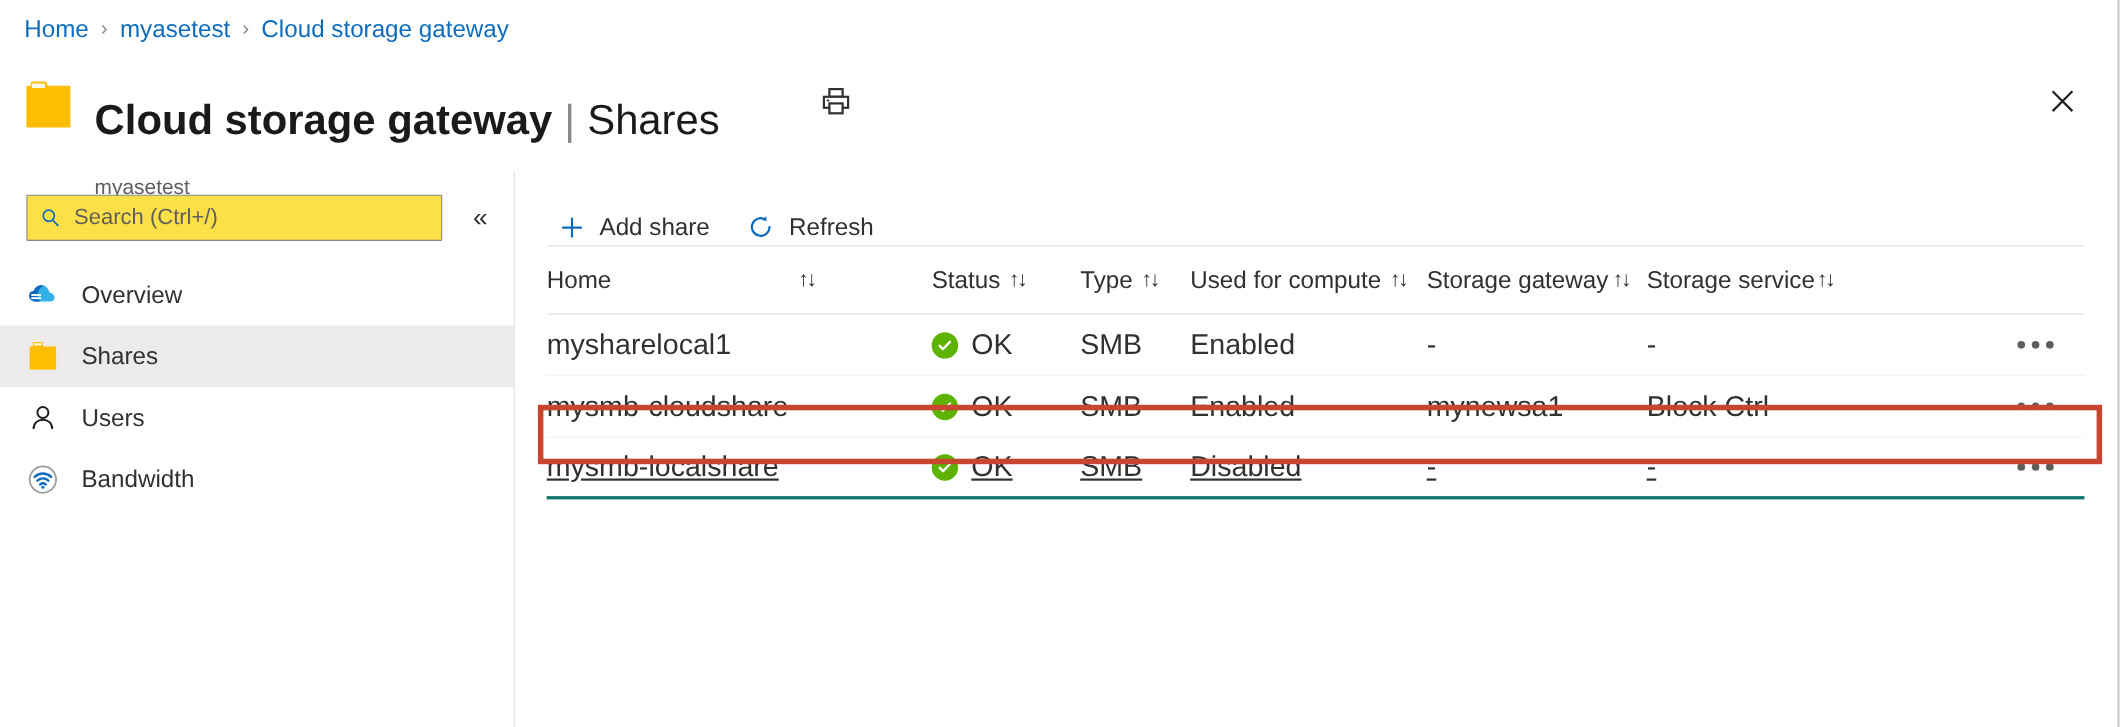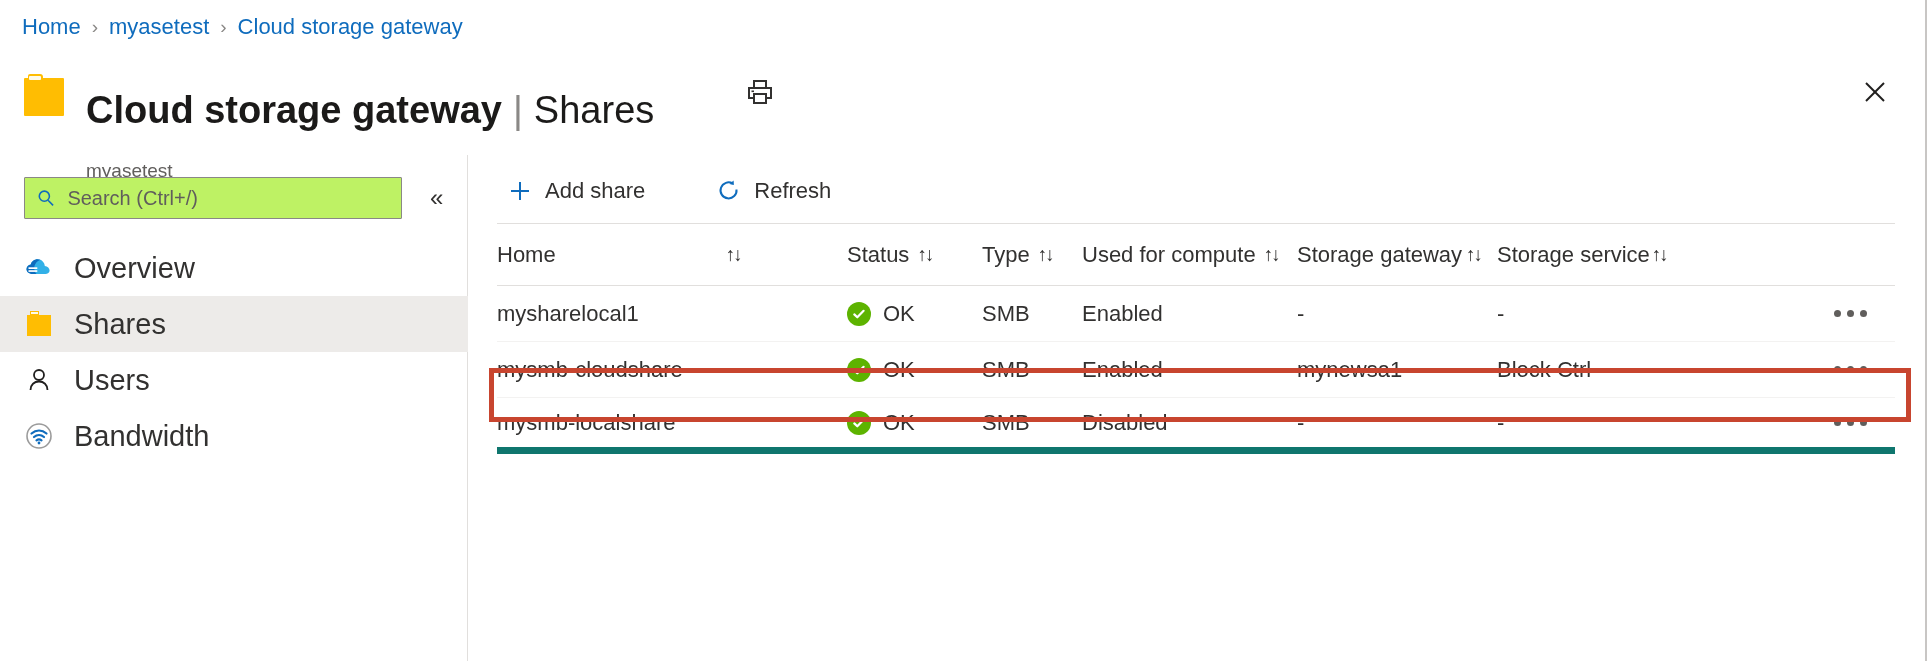--- a/index.html
+++ b/index.html
@@ -127,21 +127,21 @@
     border-right: 1px solid #e1dfdd;
   }
   .search-row {
     position: absolute;
     left: 24px; top: 22px;
     display: flex; align-items: center;
   }
   .search-box {
     width: 378px; height: 42px;
     border: 1px solid #8a8886;
-    background: #bef264;
+    background: #fde047;
     display: flex; align-items: center;
     padding: 0 12px;
     border-radius: 1px;
   }
   .search-box input {
     border: none; outline: none;
     font-family: "Liberation Sans", sans-serif;
     font-size: 20px;
     color: #323130;
     background: transparent;
@@ -162,21 +162,21 @@
     position: absolute;
     left: 0; top: 85px;
     width: 468px;
   }
   .nav-item {
     display: flex;
     align-items: center;
     height: 56px;
     padding-left: 24px;
     cursor: pointer;
-    font-size: 29px;
+    font-size: 22px;
     color: #323130;
   }
   .nav-item.selected { background: #edebe9; }
   .nav-icon {
     width: 30px; height: 30px;
     margin-right: 20px;
     flex: none;
     display: flex; align-items: center; justify-content: center;
     position: relative;
   }
@@ -200,25 +200,24 @@
   }
 
   
   .content {
     position: absolute;
     left: 469px; top: 155px;
     right: 2px; bottom: 0;
   }
   .toolbar {
     position: absolute;
-    left: 32px; top: 12px;
+    left: 32px; top: 28px;
     display: flex;
     align-items: center;
     height: 48px;
-    gap: 37px;
   }
   .tool-btn {
     display: flex; align-items: center;
     margin-right: 22px;
     cursor: pointer;
     background: none; border: none; padding: 4px 6px;
     font-family: "Liberation Sans", sans-serif;
     font-size: 22px;
     color: #323130;
   }
@@ -255,25 +254,25 @@
   }
   .thead .cell { display: flex; align-items: center; }
   .sort-ico {
     margin-left: 8px;
     font-size: 19px;
     color: #323130;
     letter-spacing: -2px;
     white-space: nowrap;
   }
   .tbody-row {
-    font-size: 22px;
+    font-size: 26px;
     color: #323130;
     border-bottom: 1px solid #f3f2f1;
   }
-  .tbody-row:last-child { border-bottom: 7px solid #0f766e; }
+  .tbody-row:last-child { border-bottom: 3px solid #0f766e; text-decoration: underline; }
   .cell { flex: none; display: flex; align-items: center; }
   .c-name    { width: 350px; }
   .c-status  { width: 135px; }
   .c-type    { width: 100px; }
   .c-compute { width: 215px; }
   .c-account { width: 200px; }
   .c-service { width: 240px; }
   .c-more    { width: 150px; justify-content: flex-end; padding-right: 16px; }
 
   .status-pill { display: flex; align-items: center; }

